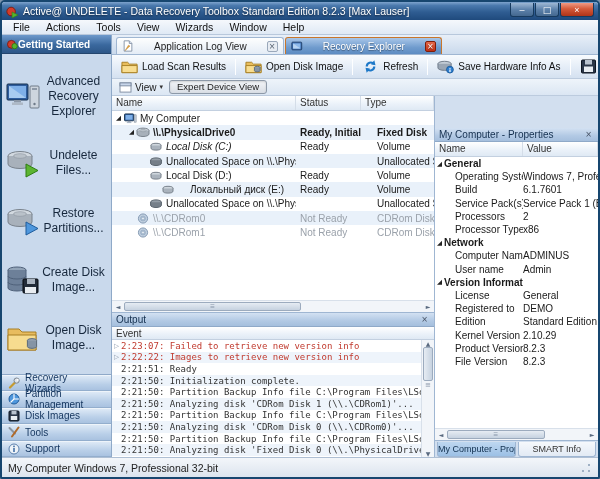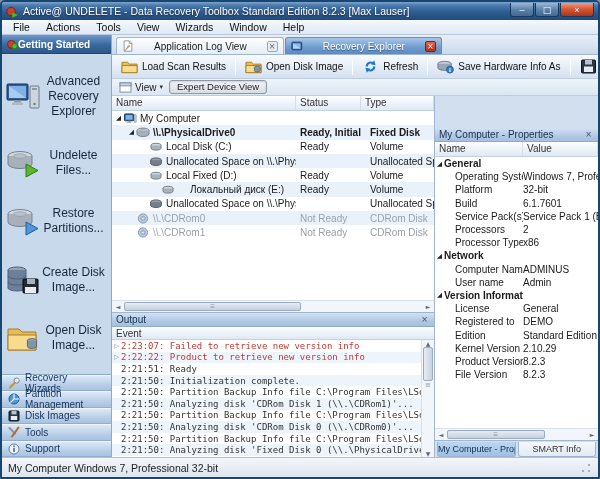--- a/index.html
+++ b/index.html
@@ -86,21 +86,21 @@
   .grid-header { height:15px; flex:none; display:flex; background:linear-gradient(180deg,#ffffff,#eaf1f9 60%,#dfe9f4);
                  border-bottom:1px solid #c3d0e0; }
   .grid-header .col { padding:1px 4px; color:#333; border-right:1px solid #d4dde8; font-size:10px; }
   .tree-rows { flex:1; overflow:hidden; }
   .tree-row { height:14.3px; display:flex; align-items:center; cursor:pointer; white-space:nowrap; }
   .tree-row.alt { background:#e9f1fa; }
   .tree-row.bold { font-weight:bold; }
   .tree-row.disabled { color:#9aa1aa; }
   .cell-name { width:184px; flex:none; display:flex; align-items:center; overflow:hidden; }
   .cell-status { width:65px; flex:none; overflow:hidden; padding-left:4px; }
-  .cell-type { flex:1; overflow:hidden; padding-left:9px; }
+  .cell-type { flex:1; overflow:hidden; padding-left:16px; }
   .tw-arrow { width:9px; flex:none; text-align:center; font-size:6.5px; color:#222; }
   .tree-ico { width:14px; height:11px; flex:none; margin-right:3px; }
   .tree-ico svg { width:100%; height:100%; }
 
   .hscroll { height:12px; flex:none; display:flex; align-items:stretch; background:#f2f5f9; border-top:1px solid #d8e0ea; }
   .scroll-arrow { width:12px; flex:none; font-size:6px; color:#5a6a80; display:flex; align-items:center;
                   justify-content:center; cursor:pointer; }
   .hthumb { width:55%; border:1px solid #9cabbe; border-radius:2px; margin:1px 0;
             background:linear-gradient(180deg,#e6ecf3,#c6d2e0); cursor:pointer; position:relative; }
   .hthumb::after { content:"≡"; position:absolute; left:50%; top:50%; transform:translate(-50%,-56%);
@@ -440,21 +440,21 @@
                         <path d="M1 3.6v3.4a6 2.5 0 0 0 12 0V3.6" fill="#a8b1bb" stroke="#79828c"></path>
                         <ellipse cx="7" cy="3.6" rx="3.2" ry="1.2" fill="#b9c1c9" stroke="#8b949d" stroke-width=".5"></ellipse>
                       </svg>
                     </span>
                     <span>\\.\PhysicalDrive0</span>
                   </span>
                   <span class="cell-status">Ready, Initialized</span>
                   <span class="cell-type">Fixed Disk</span>
                 </div>
                 <div class="tree-row">
-                  <span class="cell-name" style="padding-left: 28px;">
+                  <span class="cell-name" style="padding-left: 28px; font-style: italic;">
                     <span class="tw-arrow glyph"></span>
                     <span class="tree-ico">
                       <svg viewBox="0 0 14 11" width="14" height="11" style="display: block;">
                         <ellipse cx="7" cy="4.4" rx="5" ry="2.1" fill="#cfd6dd" stroke="#79828c"></ellipse>
                         <path d="M2 4.4v2.6a5 2.1 0 0 0 10 0V4.4" fill="#aab3bd" stroke="#79828c"></path>
                       </svg>
                     </span>
                     <span>Local Disk (C:)</span>
                   </span>
                   <span class="cell-status">Ready</span>
@@ -476,21 +476,21 @@
                 </div>
                 <div class="tree-row">
                   <span class="cell-name" style="padding-left: 28px;">
                     <span class="tw-arrow glyph"></span>
                     <span class="tree-ico">
                       <svg viewBox="0 0 14 11" width="14" height="11" style="display: block;">
                         <ellipse cx="7" cy="4.4" rx="5" ry="2.1" fill="#cfd6dd" stroke="#79828c"></ellipse>
                         <path d="M2 4.4v2.6a5 2.1 0 0 0 10 0V4.4" fill="#aab3bd" stroke="#79828c"></path>
                       </svg>
                     </span>
-                    <span>Local Fixed (D:)</span>
+                    <span>Local Disk (D:)</span>
                   </span>
                   <span class="cell-status">Ready</span>
                   <span class="cell-type">Volume</span>
                 </div>
                 <div class="tree-row alt">
                   <span class="cell-name" style="padding-left: 28px; gap: 12px;">
                     <span class="tw-arrow glyph"></span>
                     <span class="tree-ico">
                       <svg viewBox="0 0 14 11" width="14" height="11" style="display: block;">
                         <ellipse cx="7" cy="4.4" rx="5" ry="2.1" fill="#cfd6dd" stroke="#79828c"></ellipse>
@@ -556,21 +556,21 @@
 
           <div class="output">
             <div class="panel-header">
               <span>Output</span>
               <span class="panel-close glyph">×</span>
             </div>
             <div class="event-header">Event</div>
             <div class="out-wrap">
               <div class="out-rows" id="out-rows">
                   <div class="out-row error"><span class="out-gutter glyph">▷</span><span>2:23:07: Failed to retrieve new version info</span></div>
-                  <div class="out-row alt error"><span class="out-gutter glyph">▷</span><span>2:22:22: Product to retrieve new version info</span></div>
+                  <div class="out-row alt error"><span class="out-gutter glyph">▷</span><span>2:22:22: Images to retrieve new version info</span></div>
                   <div class="out-row"><span class="out-gutter glyph"></span><span>2:21:51: Ready</span></div>
                   <div class="out-row alt"><span class="out-gutter glyph"></span><span>2:21:50: Initialization complete.</span></div>
                   <div class="out-row"><span class="out-gutter glyph"></span><span>2:21:50: Partition Backup Info file C:\Program Files\LSoft Techn</span></div>
                   <div class="out-row alt"><span class="out-gutter glyph"></span><span>2:21:50: Analyzing disk 'CDRom Disk 1 (\\.\CDRom1)'...</span></div>
                   <div class="out-row"><span class="out-gutter glyph"></span><span>2:21:50: Partition Backup Info file C:\Program Files\LSoft Techn</span></div>
                   <div class="out-row alt"><span class="out-gutter glyph"></span><span>2:21:50: Analyzing disk 'CDRom Disk 0 (\\.\CDRom0)'...</span></div>
                   <div class="out-row"><span class="out-gutter glyph"></span><span>2:21:50: Partition Backup Info file C:\Program Files\LSoft Techn</span></div>
                   <div class="out-row alt"><span class="out-gutter glyph"></span><span>2:21:50: Analyzing disk 'Fixed Disk 0 (\\.\PhysicalDrive0)'...</span></div>
                 </div>
               <div class="vscroll">
@@ -600,24 +600,20 @@
                   <span class="pg-arrow glyph">◢</span>
                   <span>General</span>
                 </span>
                 <span class="prop-val"></span>
               </div>
               <div class="prop-row prop-item">
                 <span class="prop-name">Operating System</span>
                 <span class="prop-val">Windows 7, Professional</span>
               </div>
               <div class="prop-row prop-item">
-                <span class="prop-name">Platform</span>
-                <span class="prop-val">32-bit</span>
-              </div>
-              <div class="prop-row prop-item">
                 <span class="prop-name">Build</span>
                 <span class="prop-val">6.1.7601</span>
               </div>
               <div class="prop-row prop-item">
                 <span class="prop-name">Service Pack(s)</span>
                 <span class="prop-val">Service Pack 1 (Build 7601)</span>
               </div>
               <div class="prop-row prop-item">
                 <span class="prop-name">Processors</span>
                 <span class="prop-val">2</span>

